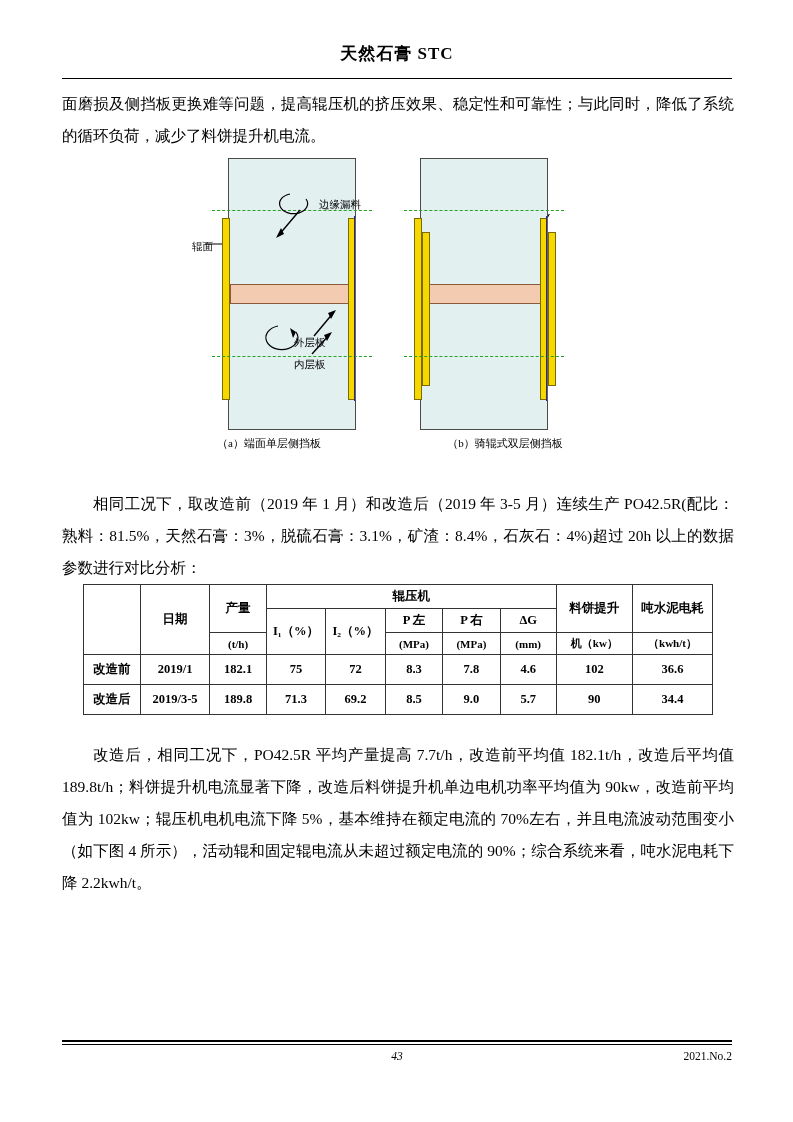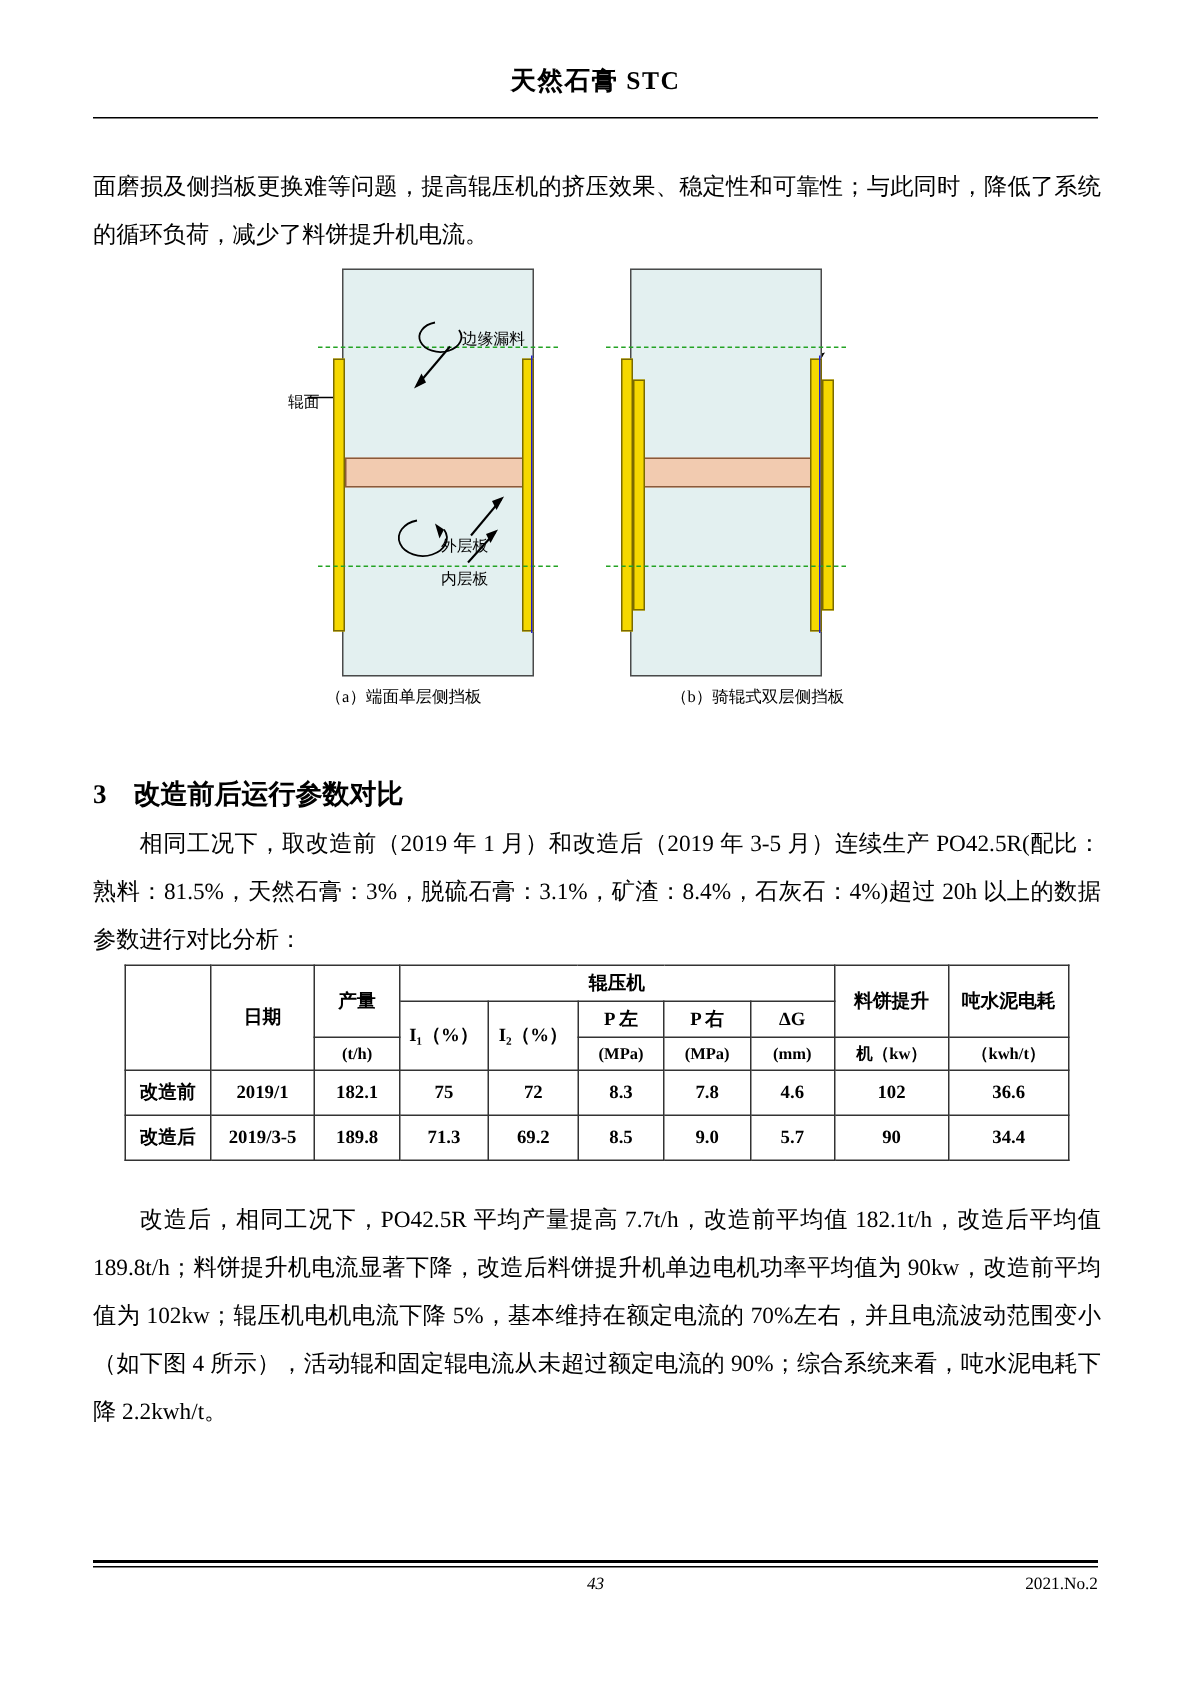--- a/index.html
+++ b/index.html
@@ -39,21 +39,20 @@
     left: 62px;
     width: 670px;
     border-top: 1.6px solid #000;
   }
   
   .content {
     position: absolute;
     left: 62px;
     top: 88px;
     width: 672px;
-    margin-top: 21px;
   }
   p.body {
     margin: 0 0 0 0;
     font-size: 15.5px;
     line-height: 32px;
     text-align: justify;
     text-justify: inter-ideograph;
   }
   p.indent {
     text-indent: 2em;
@@ -194,21 +193,21 @@
     <div class="figure-wrap">
 
       <div class="fig-box panel-a"></div>
 
       <div class="roll-bar" style="left:168px; top:126px; width:122px;"></div>
       <div class="side-plate" style="left:160px; top:60px; height:180px;"></div>
       <div class="side-plate" style="left:286px; top:60px; height:180px;"></div>
       <div class="dash-green" style="left:150px; top:52px; width:160px;"></div>
       <div class="dash-green" style="left:150px; top:198px; width:160px;"></div>
       <div class="vline-blue" style="left:292px; top:58px; height:185px;"></div>
-      <div class="fig-label" style="left:218px; top:40px; color:#000;padding-left:28px;">边缘漏料</div>
+      <div class="fig-label" style="left:229px; top:40px; color:#000;padding-left:28px;">边缘漏料</div>
       <div class="fig-label" style="left:130px; top:82px;">辊面</div>
       <div class="fig-label" style="left:232px; top:178px;">外层板</div>
       <div class="fig-label" style="left:232px; top:200px;">内层板</div>
 
       <svg style="position:absolute; left:0; top:0; width:672px; height:300px; pointer-events:none;">
 
         <line x1="238" y1="52" x2="216" y2="78" stroke="#000" stroke-width="1.4"></line>
         <polygon points="214,80 222,76 219,70" fill="#000"></polygon>
         <line x1="252" y1="178" x2="272" y2="154" stroke="#000" stroke-width="1.4"></line>
         <polygon points="274,152 266,155 269,161" fill="#000"></polygon>
@@ -238,23 +237,20 @@
       <div class="side-plate" style="left:478px; top:60px; height:180px;"></div>
       <div class="side-plate" style="left:486px; top:74px; height:152px;"></div>
       <div class="dash-green" style="left:342px; top:52px; width:160px;"></div>
       <div class="dash-green" style="left:342px; top:198px; width:160px;"></div>
       <div class="vline-blue" style="left:484px; top:58px; height:185px;"></div>
 
       <div class="fig-caption-sub" style="left:122px;">（a）端面单层侧挡板</div>
       <div class="fig-caption-sub" style="left:358px;">（b）骑辊式双层侧挡板</div>
     </div>
 
-    <div class="sec-head">
-      <span class="num">3</span><span>改造前后运行参数对比</span>
-    </div>
 
     <p class="body indent">相同工况下，取改造前（2019 年 1 月）和改造后（2019 年 3-5 月）连续生产 PO42.5R(配比：熟料：81.5%，天然石膏：3%，脱硫石膏：3.1%，矿渣：8.4%，石灰石：4%)超过 20h 以上的数据参数进行对比分析：</p>
 
     <table class="data">
       <tbody>
         <tr>
           <th rowspan="3" style="width:62px;"></th>
           <th rowspan="3" style="width:70px;">日期</th>
           <th rowspan="2" style="width:55px;">
             <div>产量</div>

